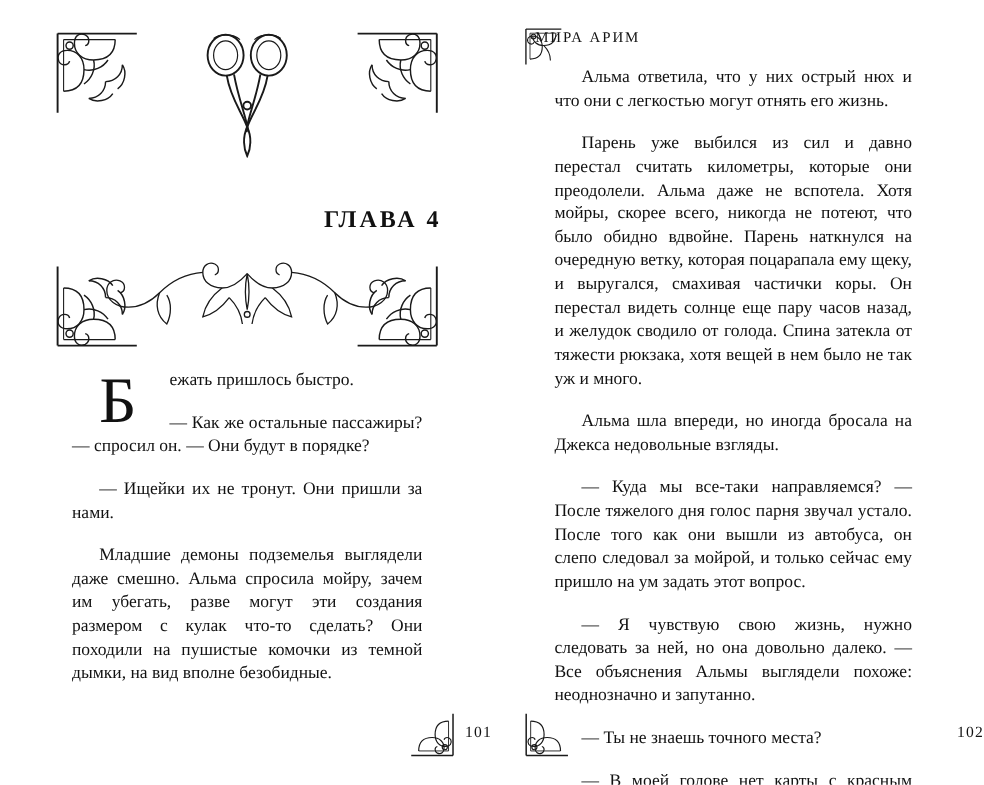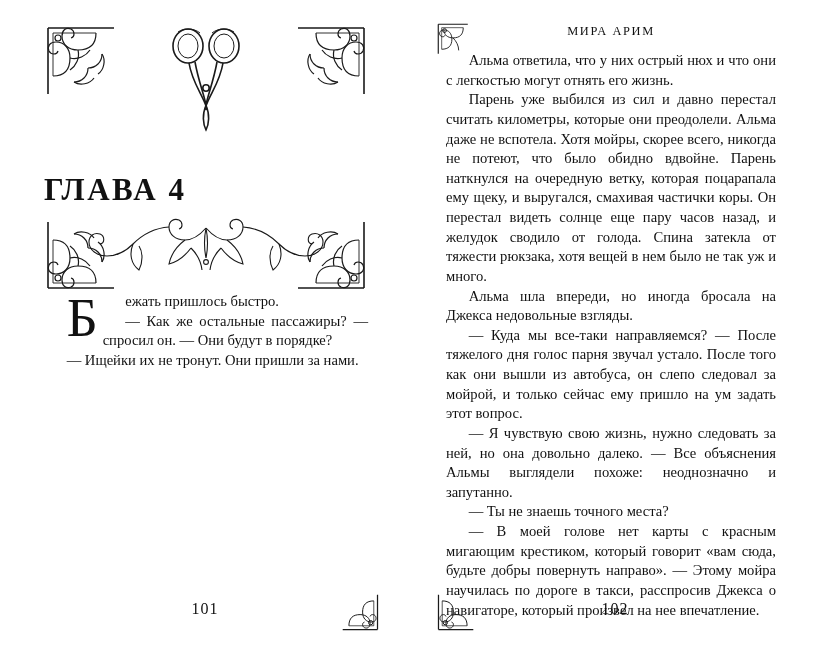--- a/index.html
+++ b/index.html
@@ -56,78 +56,77 @@
     left: 50%;
     transform: translateX(-50%);
     width: 96px;
     height: 110px;
     color: #1a1a1a;
   }
   .chapter-title {
     position: absolute;
     top: 148px;
     left: 0;
-    right: 16px;
-    text-align: left;
+    right: 0;
+    text-align: right;
     font-family: "Liberation Serif", serif;
     font-weight: bold;
-    font-size: 31px;
+    font-size: 20px;
     letter-spacing: 2.5px;
   }
   .flourish {
     position: absolute;
     top: 190px;
     left: 50%;
     transform: translateX(-50%);
     width: 250px;
     height: 66px;
     color: #1a1a1a;
   }
 
   
   .body-text {
     font-size: 14.6px;
     line-height: 1.345;
     text-align: justify;
     hyphens: auto;
   }
   .body-text p {
-    margin: 0;
+    margin: 16px;
     text-indent: 1.55em;
   }
   .dropcap-para {
     text-indent: 0;
     position: relative;
   }
   .dropcap {
     float: left;
     font-family: "Liberation Serif", serif;
     font-size: 54px;
     line-height: 0.82;
     padding: 2px 5px 0 0;
     margin-top: 2px;
   }
 
   
   .running-head {
-    text-align: center;
     font-size: 12.4px;
     letter-spacing: 1.6px;
     margin: 0 0 12px 0;
     text-transform: uppercase;
   }
 
   
   .folio {
     position: absolute;
     bottom: 36px;
     left: 0;
     right: 0;
-    text-align: center;
-    font-size: 16px;
+    text-align: right;
+    font-size: 13px;
     letter-spacing: 1px;
     font-family: Liberation Serif, serif;
   }
   .foot-orn {
     position: absolute;
     bottom: 22px;
     width: 46px;
     height: 46px;
     color: #1a1a1a;
   }
@@ -248,20 +247,21 @@
         </svg>
       </div>
     </div>
 
     <div class="body-text">
       <p class="dropcap-para">
         <span class="dropcap">Б</span><span>ежать пришлось быстро.</span><br>
       </p>
       <p>— Как же остальные пассажиры? — спросил он. — Они будут в порядке?</p>
       <p>— Ищейки их не тронут. Они пришли за нами.</p>
+      <p>Младшие демоны подземелья выглядели даже смешно. Альма спросила мойру, зачем им убегать, разве могут эти создания размером с кулак что-то сделать? Они походили на пушистые комочки из темной дымки, на вид вполне безобидные.</p>
     </div>
 
     <div class="folio">101</div>
 
     <div class="foot-orn foot-orn-left">
       <svg viewBox="0 0 74 74" width="46" height="46" fill="none" stroke="currentColor" stroke-width="1.6" transform="scale(-1,1)" style="transform-origin:center">
         <path d="M4 70 L4 14 M4 70 L60 70" stroke-width="2"></path>
         <path d="M10 64 L10 24 M10 64 L50 64" stroke-width="1.2"></path>
         <path d="M10 24 C 22 24, 28 30, 28 42 C 28 52, 22 58, 14 58 C 8 58, 5 54, 7 49 C 9 45, 15 45, 16 49"></path>
         <path d="M50 64 C 50 52, 44 46, 32 46 C 22 46, 16 52, 16 60 C 16 66, 20 69, 25 67 C 29 65, 29 59, 25 58"></path>

